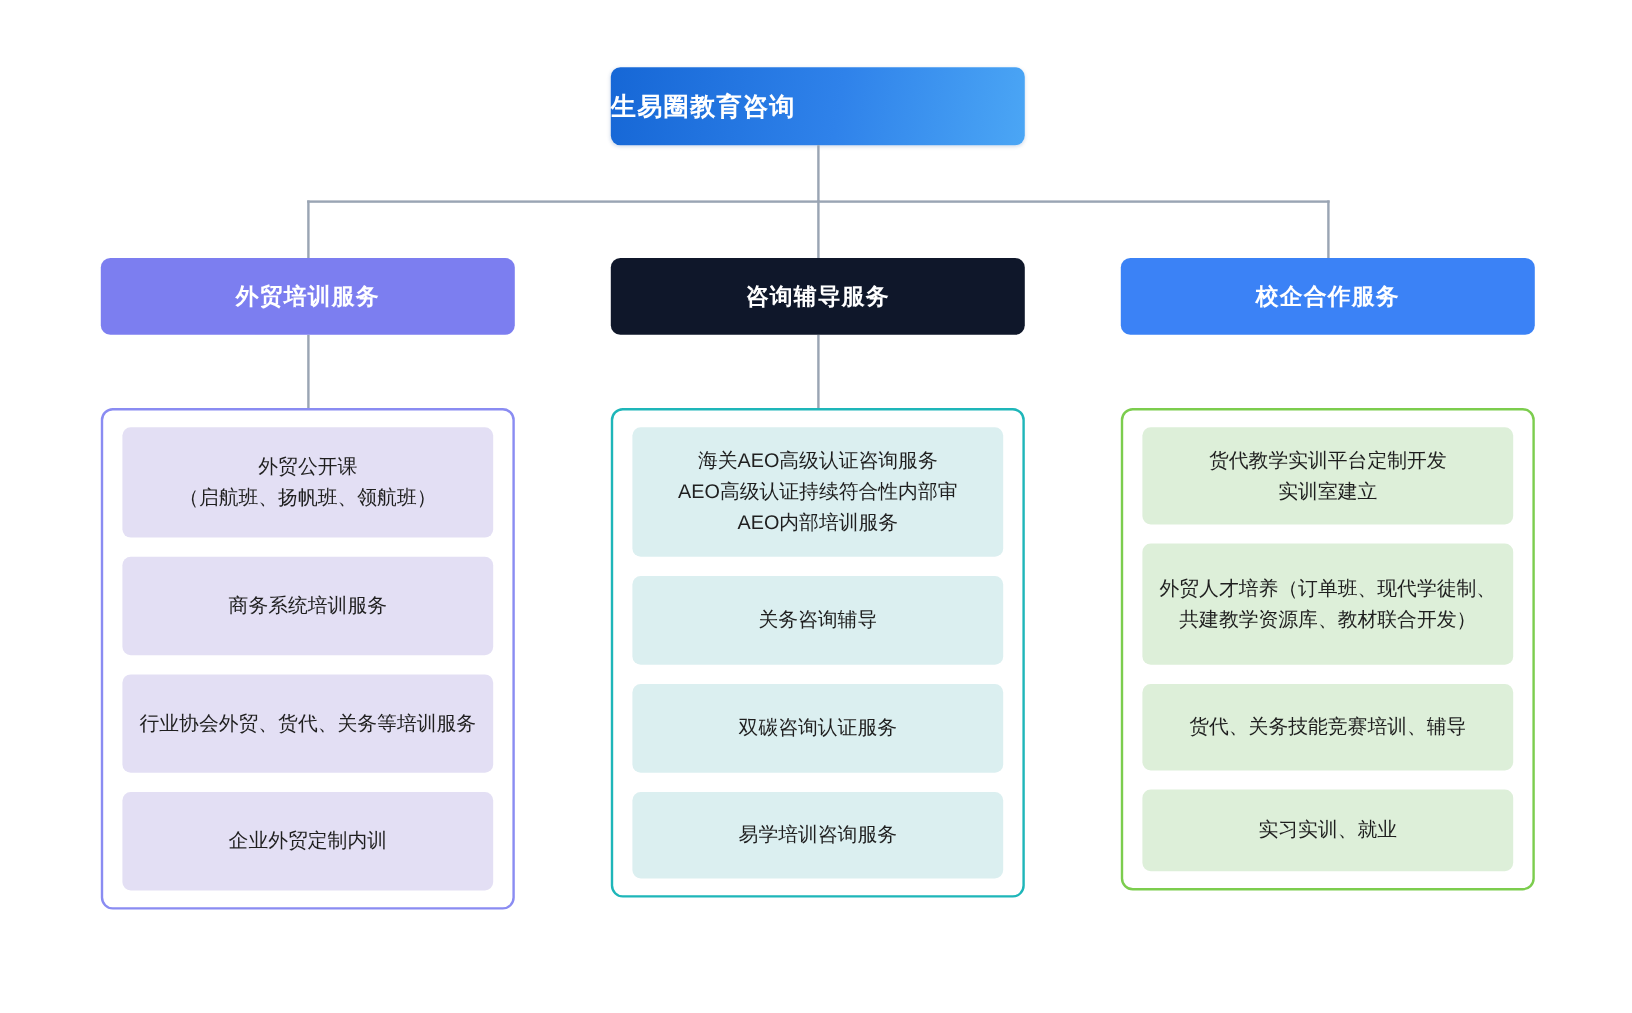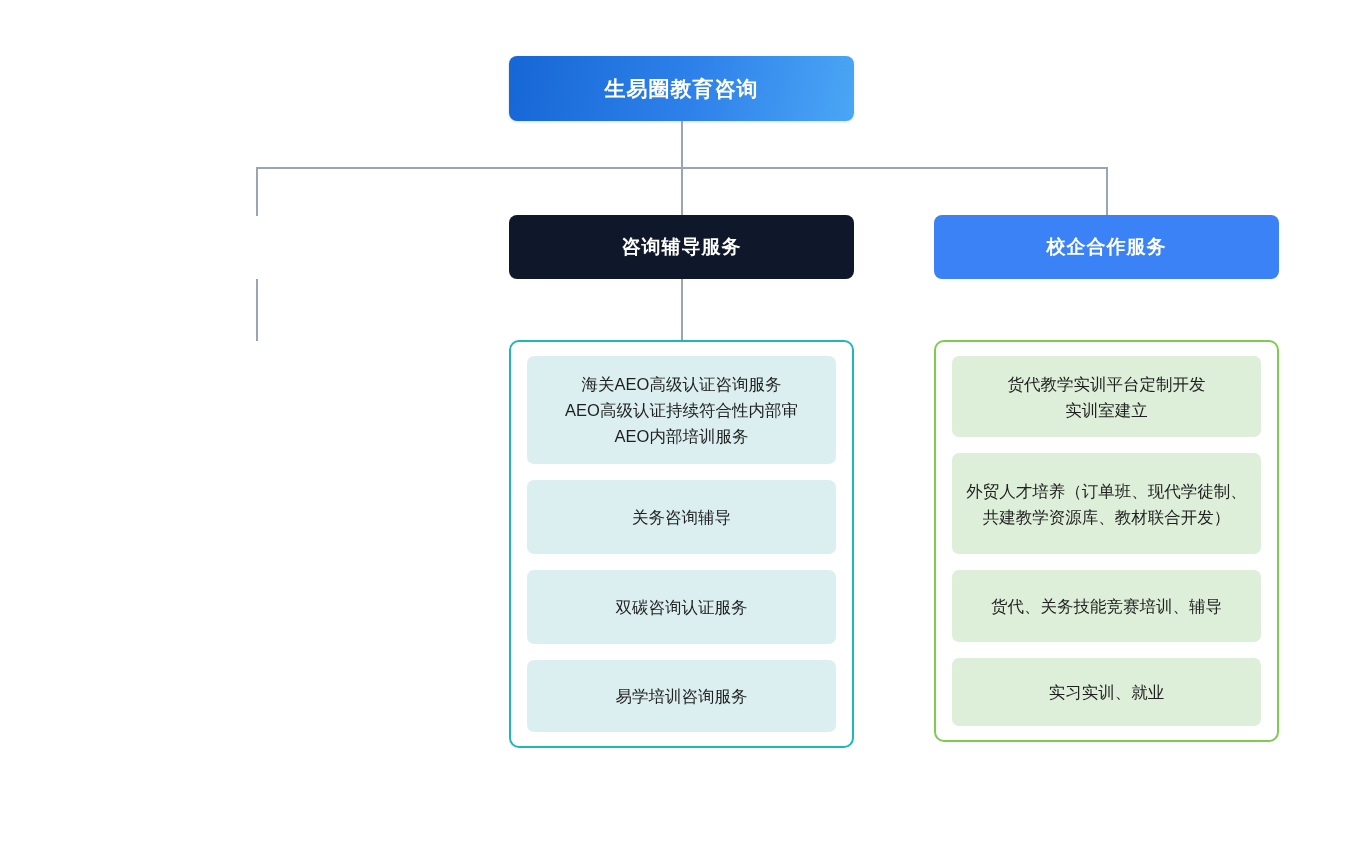--- a/index.html
+++ b/index.html
@@ -32,21 +32,21 @@
   .root-node {
     position: absolute;
     left: 509px;
     top: 56px;
     width: 345px;
     height: 65px;
     border-radius: 8px;
     background: linear-gradient(100deg, #1667d6 0%, #2f82ea 55%, #4ba6f5 100%);
     display: flex;
     align-items: center;
-    justify-content: center;
+    justify-content: flex-start;
     box-shadow: 0 1px 3px rgba(30, 70, 140, 0.18);
   }
   .root-node .title {
     color: #ffffff;
     font-size: 21px;
     font-weight: bold;
     letter-spacing: 1px;
   }
 
   
@@ -130,20 +130,32 @@
 
   <div class="connector v" style="left:681px; top:121px; height:47px;"></div>
   <div class="connector h" style="left:256px; top:167px; width:852px;"></div>
   <div class="connector v" style="left:256px; top:167px; height:49px;"></div>
   <div class="connector v" style="left:681px; top:167px; height:49px;"></div>
   <div class="connector v" style="left:1106px; top:167px; height:49px;"></div>
 
   <div class="connector v" style="left:256px; top:279px; height:62px;"></div>
   <div class="connector v" style="left:681px; top:279px; height:62px;"></div>
 
+  <div class="column col-left theme-purple">
+    <div class="col-header">
+      <span class="title">外贸培训服务</span>
+    </div>
+    <div class="col-body">
+      <div class="card" style="height:92px;">外贸公开课
+（启航班、扬帆班、领航班）</div>
+      <div class="card" style="height:82px;">商务系统培训服务</div>
+      <div class="card" style="height:82px;">行业协会外贸、货代、关务等培训服务</div>
+      <div class="card" style="height:82px;">企业外贸定制内训</div>
+    </div>
+  </div>
 
   <div class="column col-middle theme-teal">
     <div class="col-header">
       <span class="title">咨询辅导服务</span>
     </div>
     <div class="col-body">
       <div class="card" style="height:108px;">海关AEO高级认证咨询服务
 AEO高级认证持续符合性内部审
 AEO内部培训服务</div>
       <div class="card" style="height:74px;">关务咨询辅导</div>

